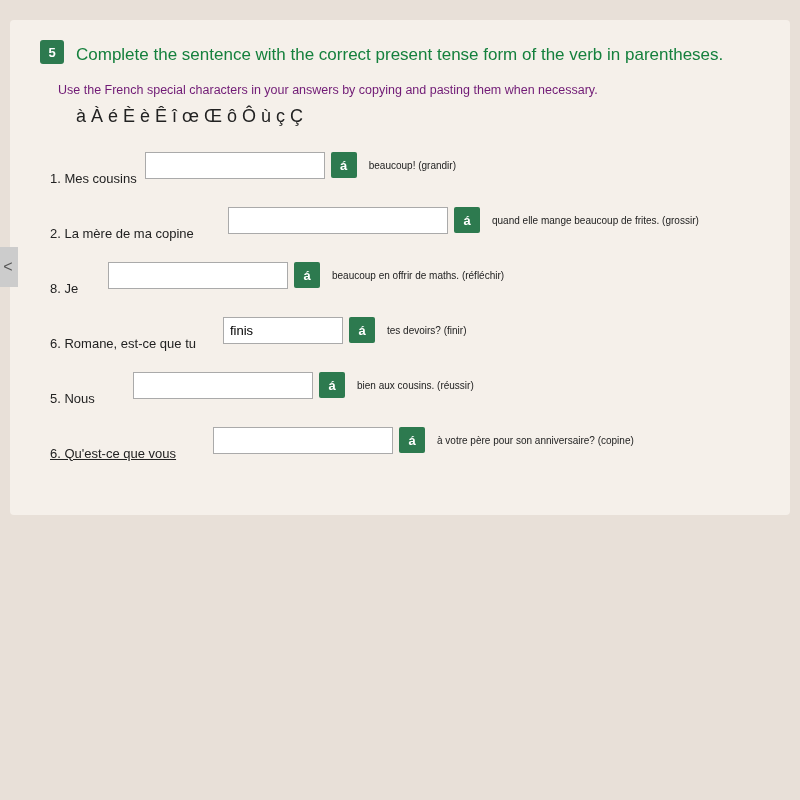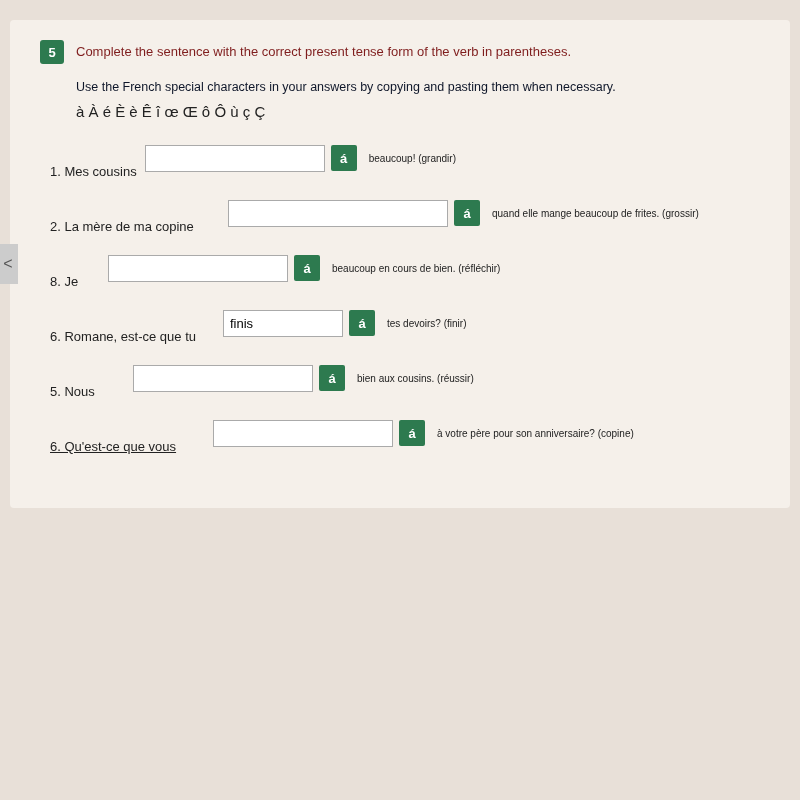--- a/index.html
+++ b/index.html
@@ -44,36 +44,36 @@
       height: 24px;
       display: flex;
       align-items: center;
       justify-content: center;
       border-radius: 3px;
       margin-right: 12px;
       flex-shrink: 0;
     }
 
     .question-title {
-      font-size: 13px;
-      color: #7f1d1d;
+      font-size: 17px;
+      color: #15803d;
       line-height: 1.4;
       padding-top: 3px;
     }
 
     .instructions {
-      margin-left: 36px;
+      margin-left: 18px;
       margin-bottom: 6px;
       font-size: 12.5px;
-      color: #0f172a;
+      color: #701a75;
       line-height: 1.5;
     }
 
     .special-chars {
-      font-size: 15px;
+      font-size: 18px;
       color: #222;
       margin-bottom: 18px;
       margin-left: 36px;
     }
 
     .exercise-rows {
       margin-left: 10px;
     }
 
     .exercise-row {
@@ -187,21 +187,21 @@
       <span class="row-label" style="min-width:170px;">2. La mère de ma copine</span>
       <input class="answer-input answer-input-wide" type="text" value="" style="">
       <button class="accent-button">á</button>
       <span class="row-suffix">quand elle mange beaucoup de frites. (grossir)</span>
     </div>
 
     <div class="exercise-row">
       <span class="row-label row-label-short" style="min-width:50px;">8. Je</span>
       <input class="answer-input" type="text" value="" style="">
       <button class="accent-button">á</button>
-      <span class="row-suffix">beaucoup en cours de bien. (réfléchir)</span>
+      <span class="row-suffix">beaucoup en offrir de maths. (réfléchir)</span>
     </div>
 
     <div class="exercise-row">
       <span class="row-label row-label-medium" style="min-width:165px;">6. Romane, est-ce que tu</span>
       <input class="answer-input answer-input-prefilled" type="text" value="finis" style="">
       <button class="accent-button">á</button>
       <span class="row-suffix">tes devoirs? (finir)</span>
     </div>
 
     <div class="exercise-row">

